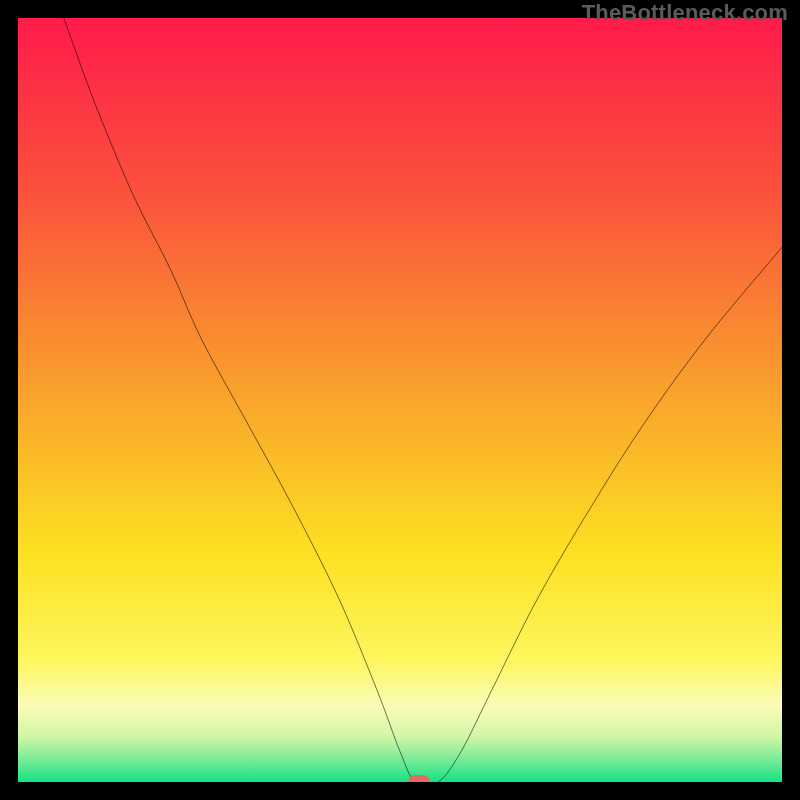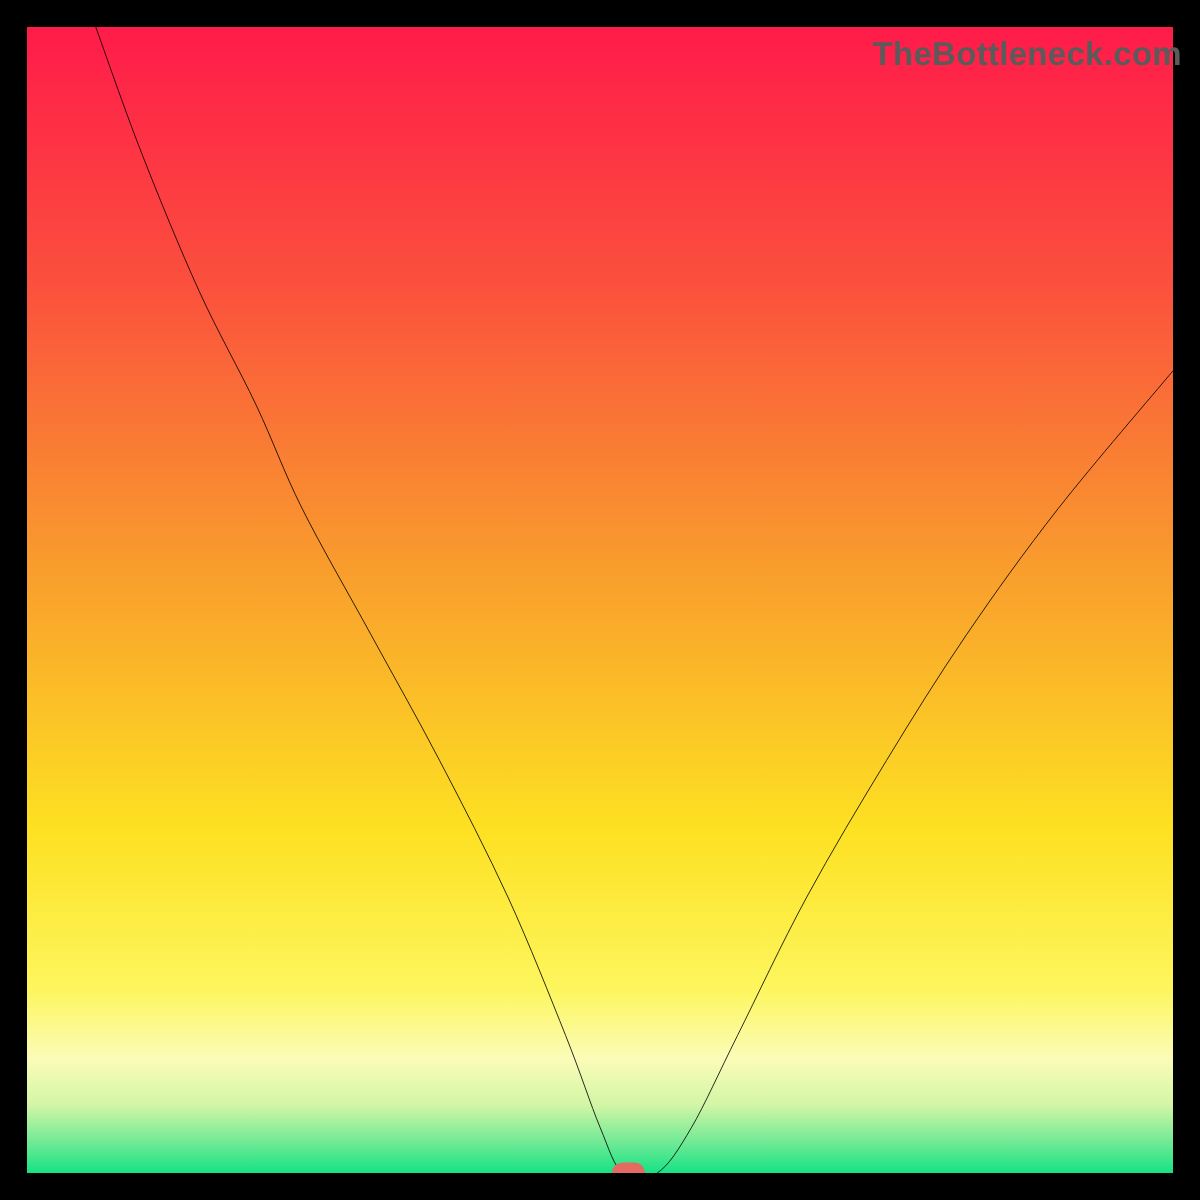--- a/index.html
+++ b/index.html
@@ -40,21 +40,20 @@
   }
   .watermark {
     position: absolute;
     top: 0;
     right: 12px;
     font-family: Arial, Helvetica, sans-serif;
     font-size: 22px;
     font-weight: 600;
     color: #5b5b5b;
     letter-spacing: 0.2px;
-    margin-top: 23px;
   }
   .marker {
     position: absolute;
     width: 22px;
     height: 14px;
     border-radius: 7px;
     background: #e36b62;
     transform: translate(-50%, -50%);
     left: 52.5%;
     top: 99.5%;

